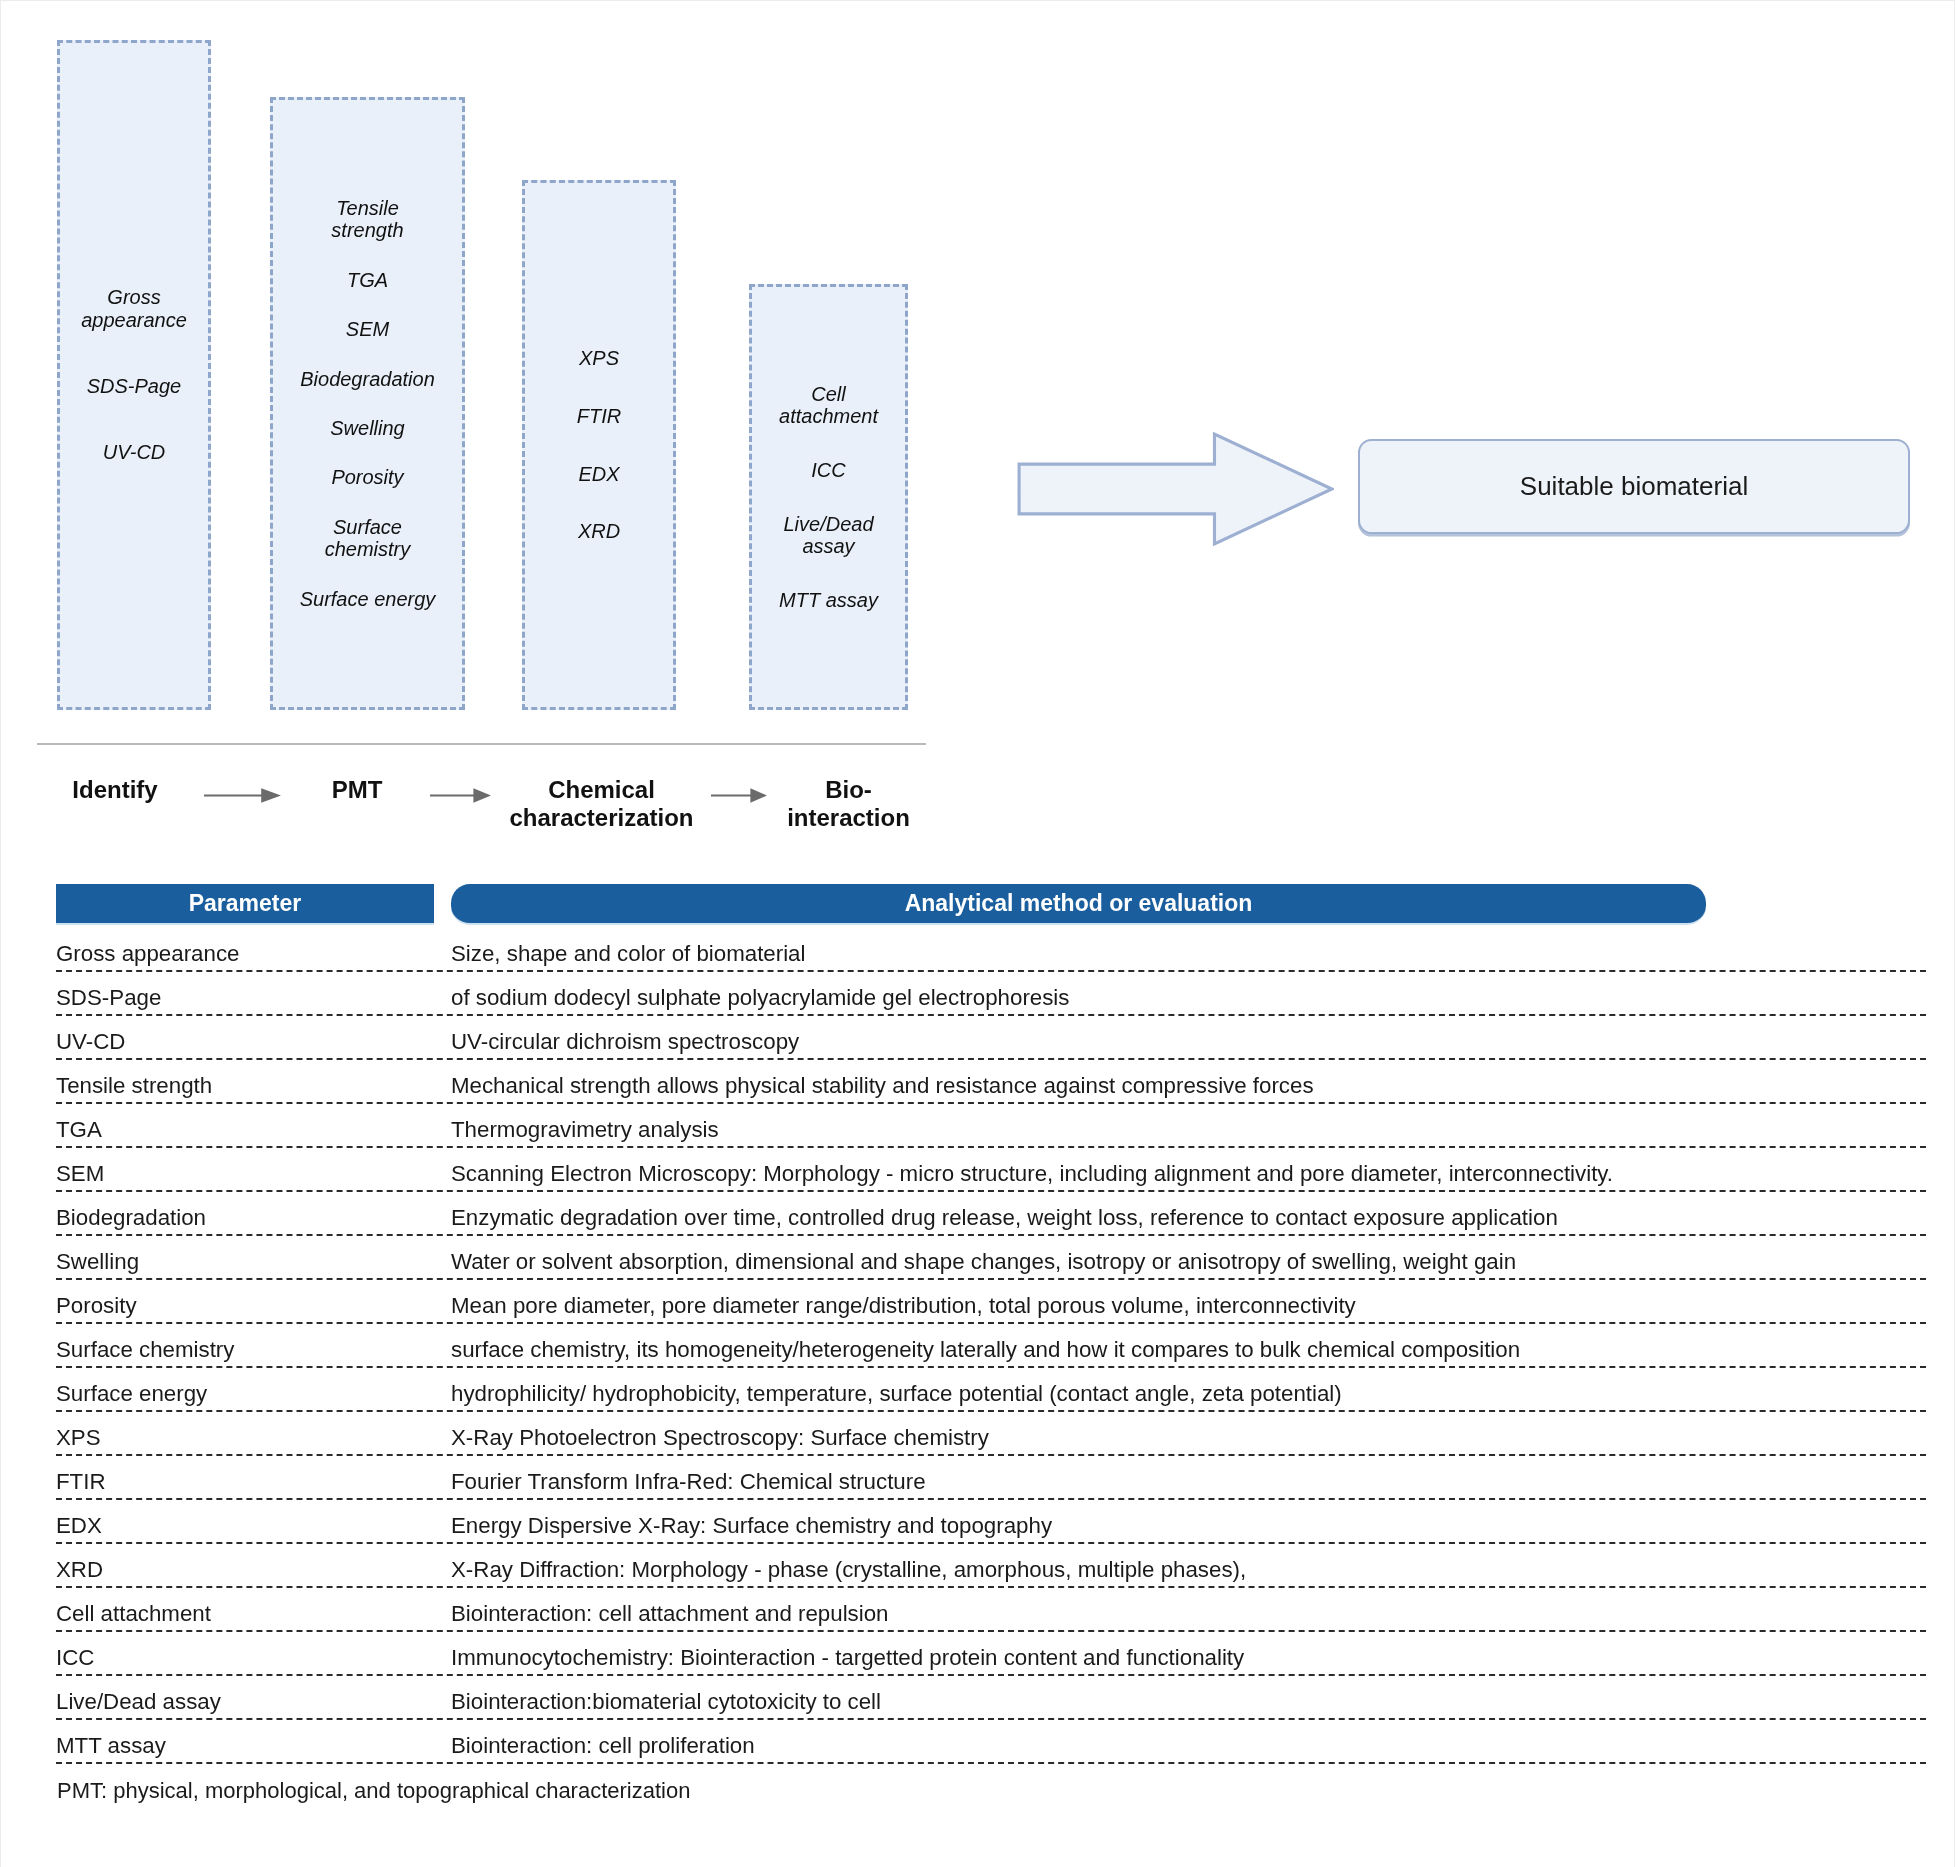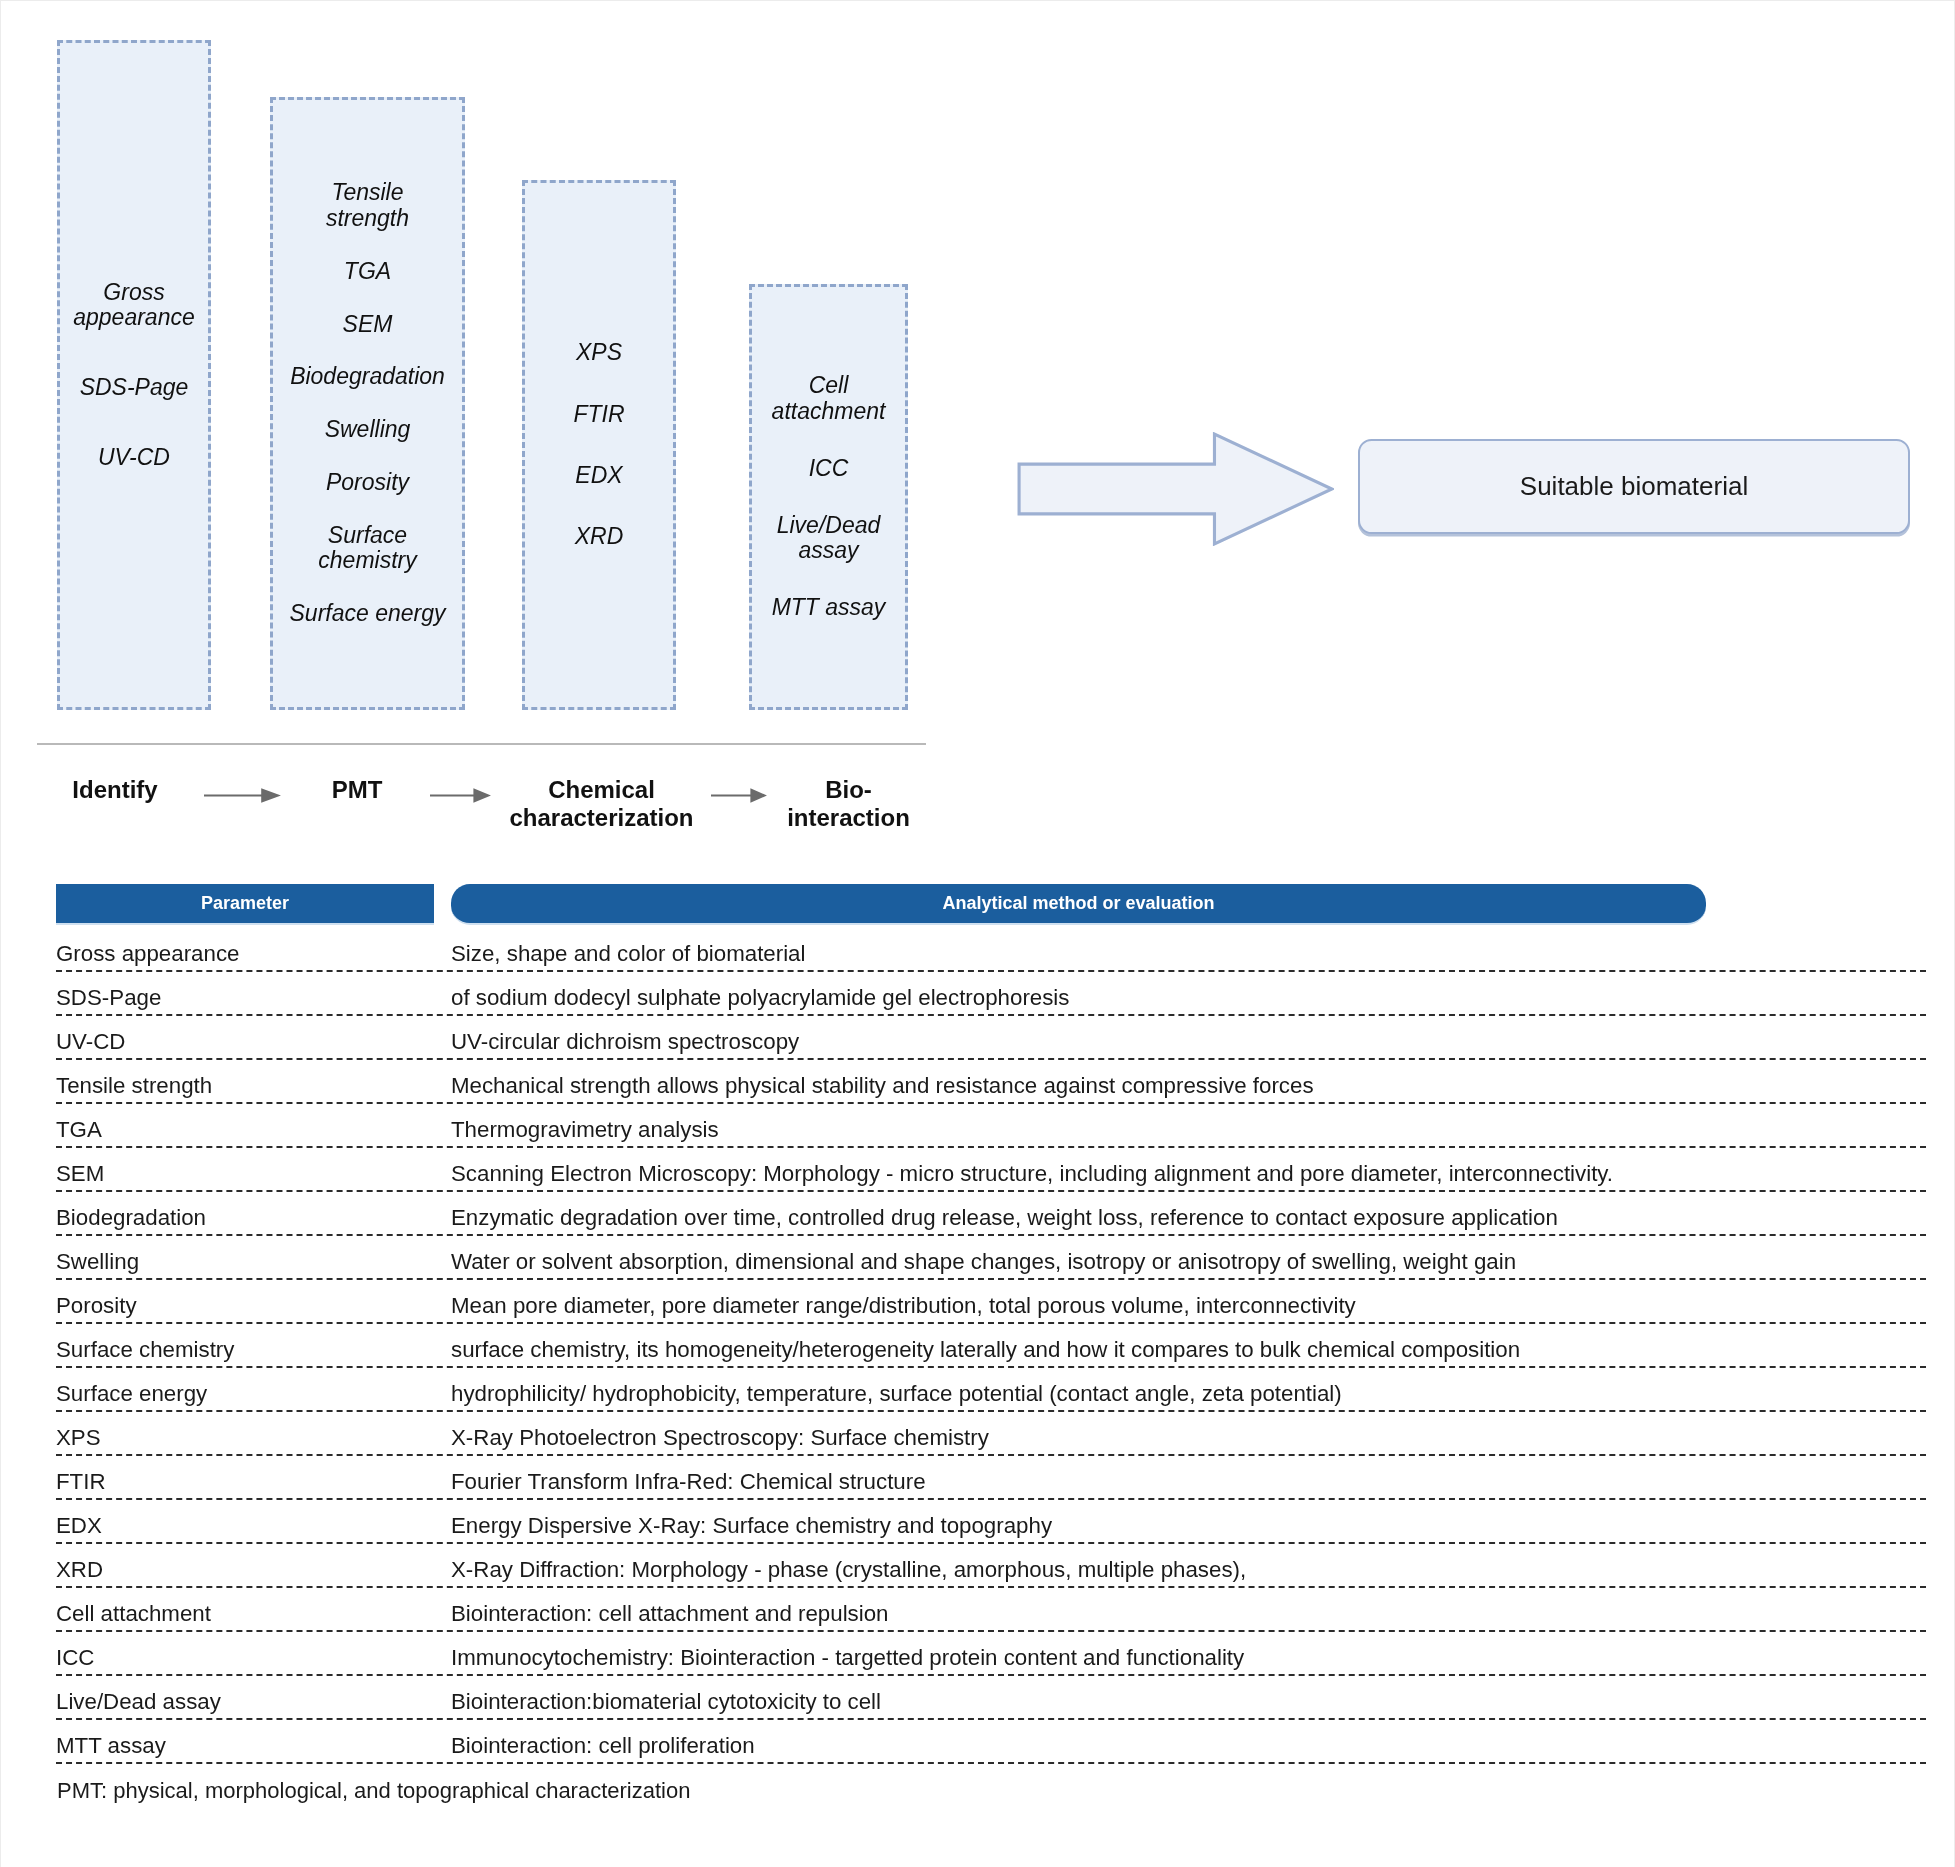--- a/index.html
+++ b/index.html
@@ -41,21 +41,21 @@
     align-items: center;
   }
   .stack-box .lines {
     display: flex;
     flex-direction: column;
     align-items: center;
     width: 100%;
   }
   .stack-line {
     font-style: italic;
-    font-size: 23px;
+    font-size: 20px;
     line-height: 1.12;
     text-align: center;
     color: #111111;
     padding: 0 3.1px;
     white-space: pre-line;
   }
 
   #box-identify   { left: 56px;  top: 39px;   width: 154px; height: 670px; }
   #box-pmt        { left: 269px;  top: 96px;  width: 195px; height: 613px; }
   #box-chem       { left: 521px; top: 179px;  width: 154px; height: 530px; }
@@ -152,21 +152,21 @@
   }
   #thead {
     display: flex;
     height: 41px;
     margin-bottom: 3.1px;
   }
   .th {
     background: #1b5e9e;
     color: #ffffff;
     font-weight: bold;
-    font-size: 18px;
+    font-size: 23px;
     display: flex;
     align-items: center;
     justify-content: center;
     box-sizing: border-box;
     border-bottom: 2.1px solid #cfe0f0;
   }
   #th-param  { width: 378px; margin-right: 17px; }
   #th-method { width: 1255px; border-radius: 19px; }
 
   .trow {

